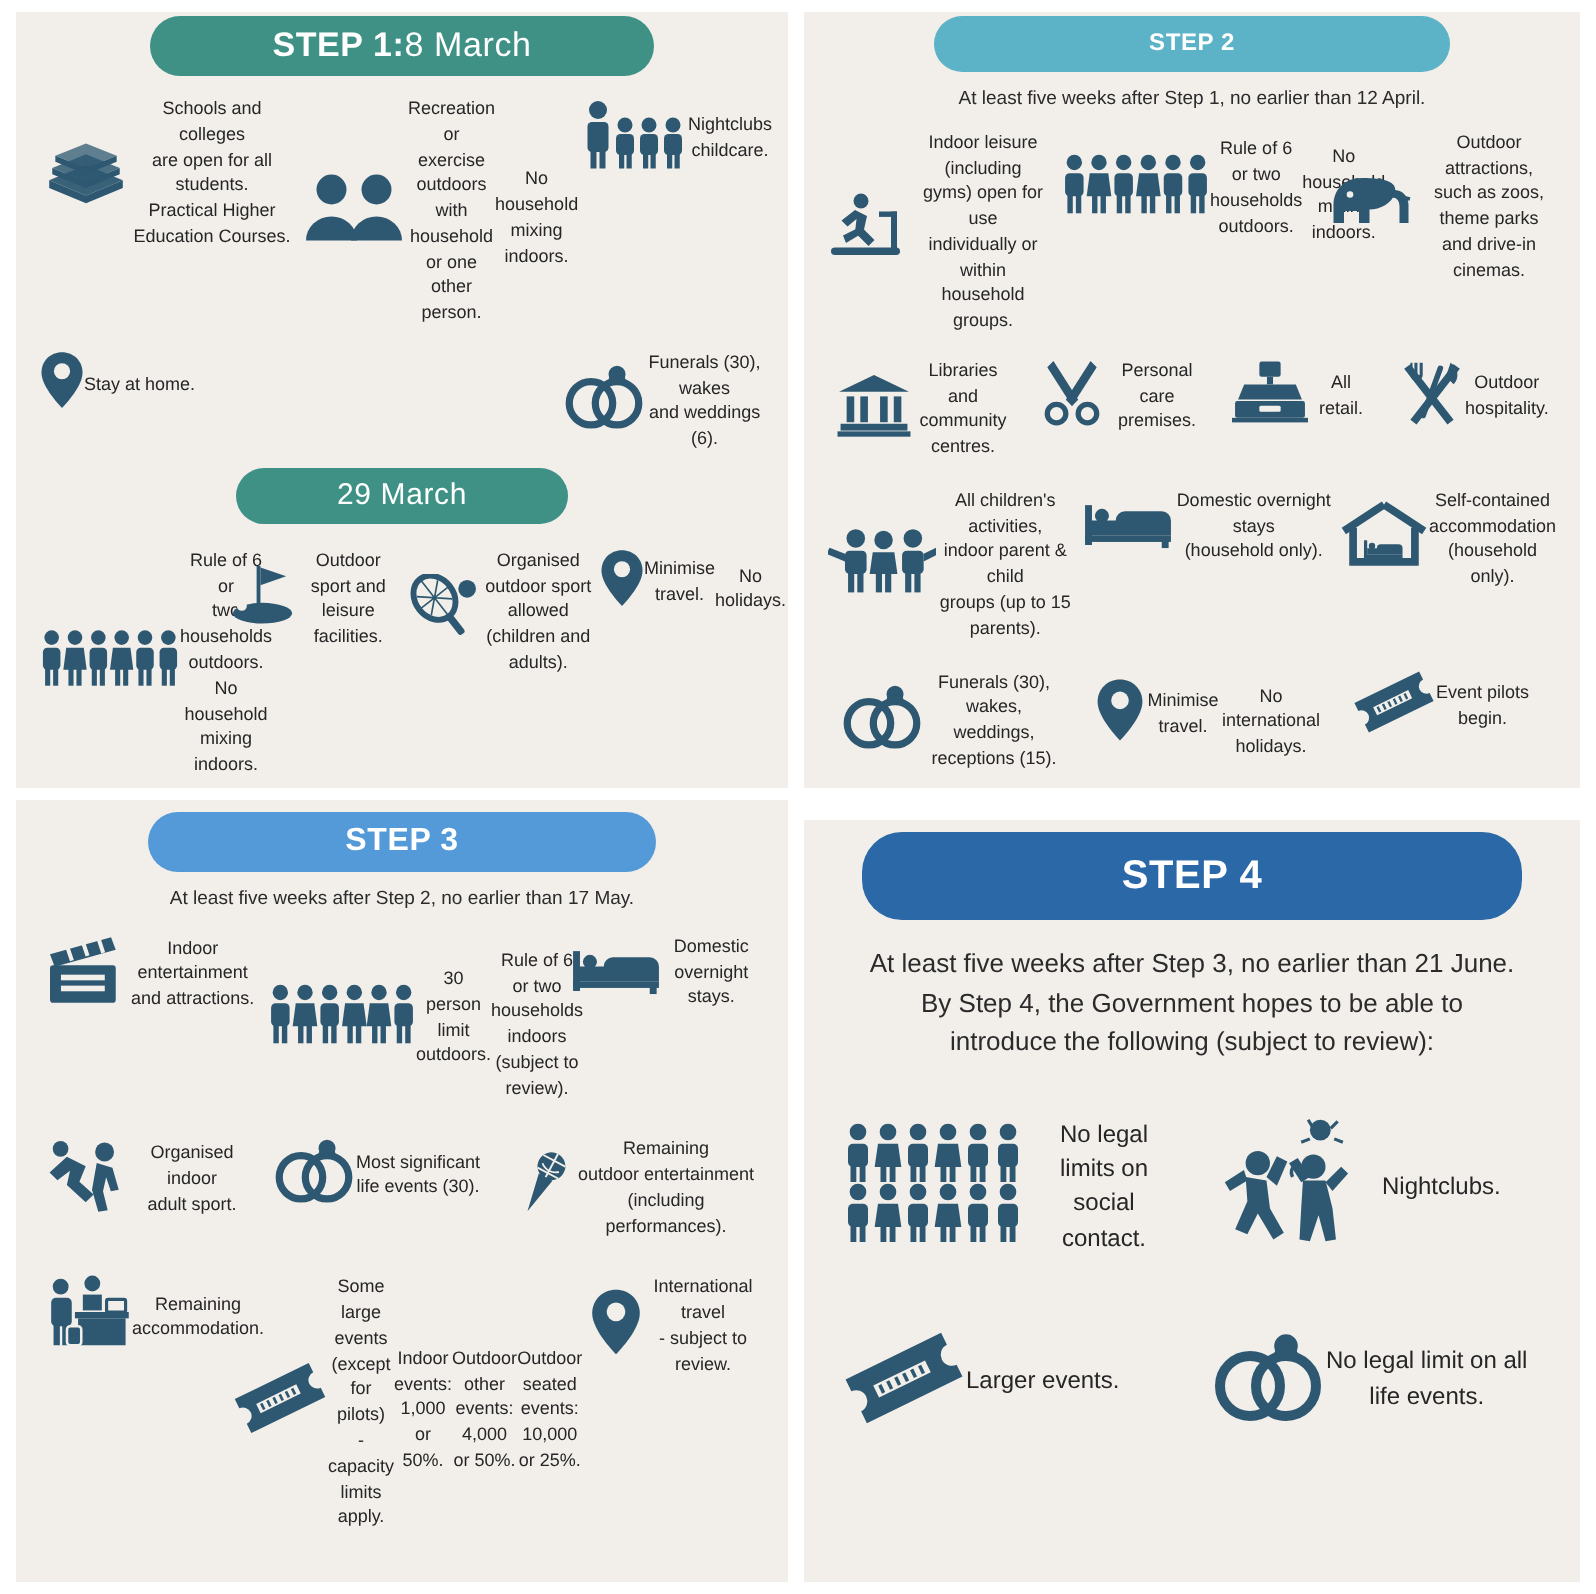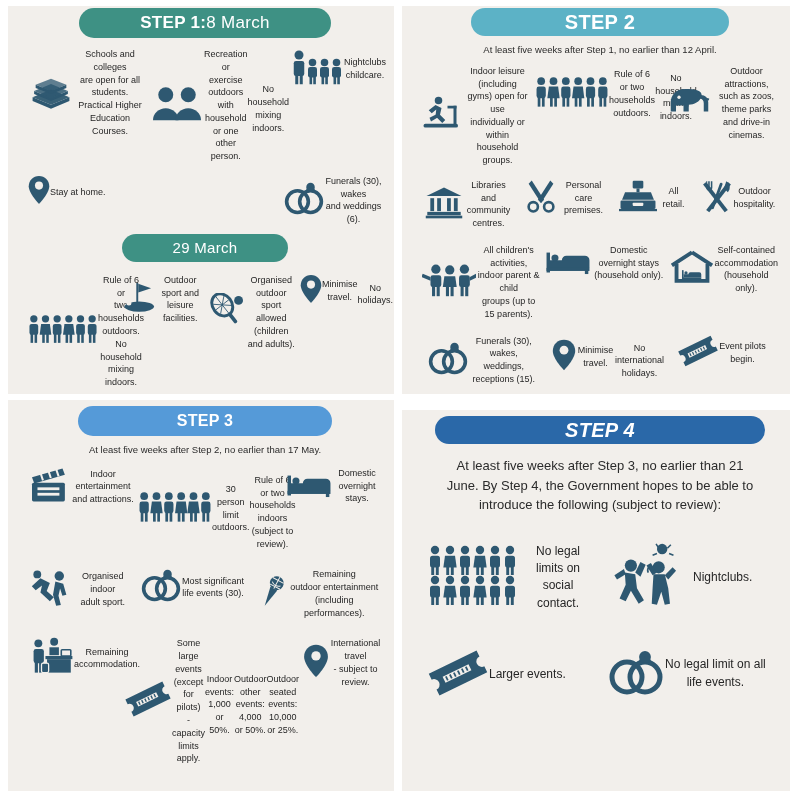--- a/index.html
+++ b/index.html
@@ -12,21 +12,21 @@
   .roadmap {
     width: 798px; height: 797px;
     display: grid;
     grid-template-columns: 398px 400px;
     grid-template-rows: 396px 401px;
     background: #ffffff;
   }
   .panel {
     background: #f2efeb;
     position: relative;
-    padding: 0 10px 6px 18px;
+    padding: 0 10px 6px 10px;
     overflow: hidden;
   }
   .panel.p1 { margin: 6px 4px 2px 8px; }
   .panel.p2 { margin: 6px 8px 2px 4px; }
   .panel.p3 { margin: 4px 4px 6px 8px; }
   .panel.p4 { margin: 14px 8px 6px 4px; }
 
   .pill {
     position: relative;
     margin: 0 auto;
@@ -35,23 +35,23 @@
     text-align: center;
     line-height: 1.15;
     letter-spacing: .3px;
     display: flex;
     align-items: center;
     justify-content: center;
   }
   .pill-step1 { width: 252px; height: 30px; background: #3e9184; font-size: 17px; font-weight: bold; margin-top: 2px; }
   .pill-step1 .light { font-weight: normal; }
   .pill-mar29 { width: 166px; height: 28px; background: #3e9184; font-size: 15px; font-weight: normal; margin-top: 8px; }
-  .pill-step2 { width: 258px; height: 28px; background: #5cb2c6; font-size: 20px; font-weight: bold; margin-top: 2px; }
+  .pill-step2 { width: 258px; height: 28px; background: #5cb2c6; font-size: 12px; font-weight: bold; margin-top: 2px; }
   .pill-step3 { width: 254px; height: 30px; background: #559ad8; font-size: 16px; font-weight: bold; margin-top: 6px; }
-  .pill-step4 { width: 330px; height: 28px; background: #2a68a8; font-size: 20px; font-weight: bold; margin-top: 6px; font-style: italic; }
+  .pill-step4 { width: 330px; height: 44px; background: #2a68a8; font-size: 20px; font-weight: bold; margin-top: 6px; }
 
   .subhead {
     text-align: center;
     color: #2b2b2b;
     font-size: 9.5px;
     line-height: 1.45;
     margin: 7px 14px 2px 14px;
   }
   .subhead.big { font-size: 13px; line-height: 1.5; margin: 12px 20px 4px 20px; }
 

